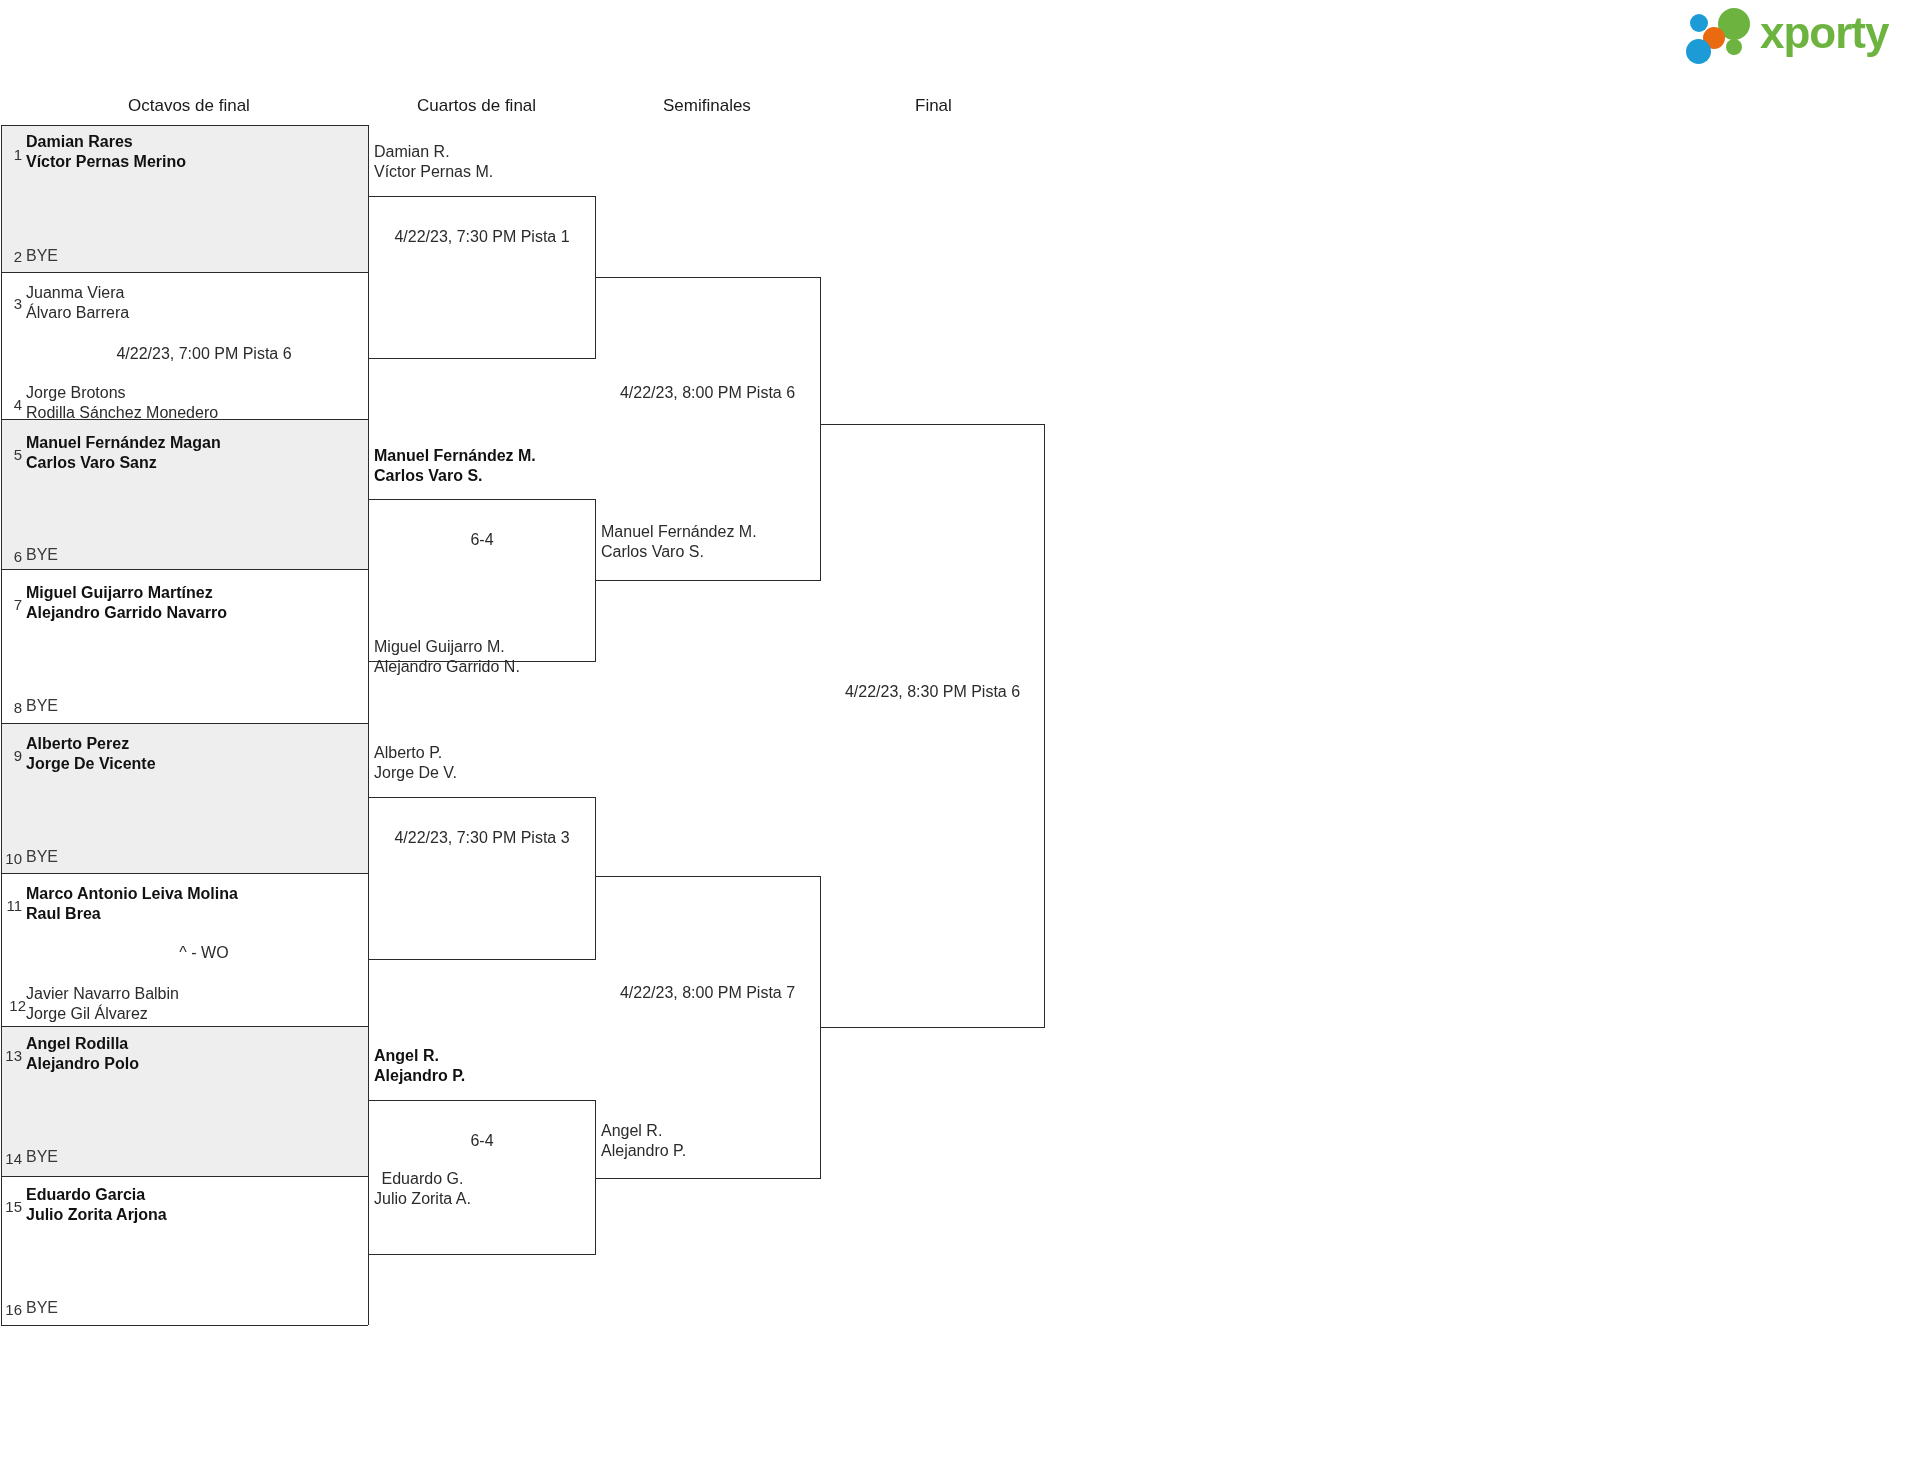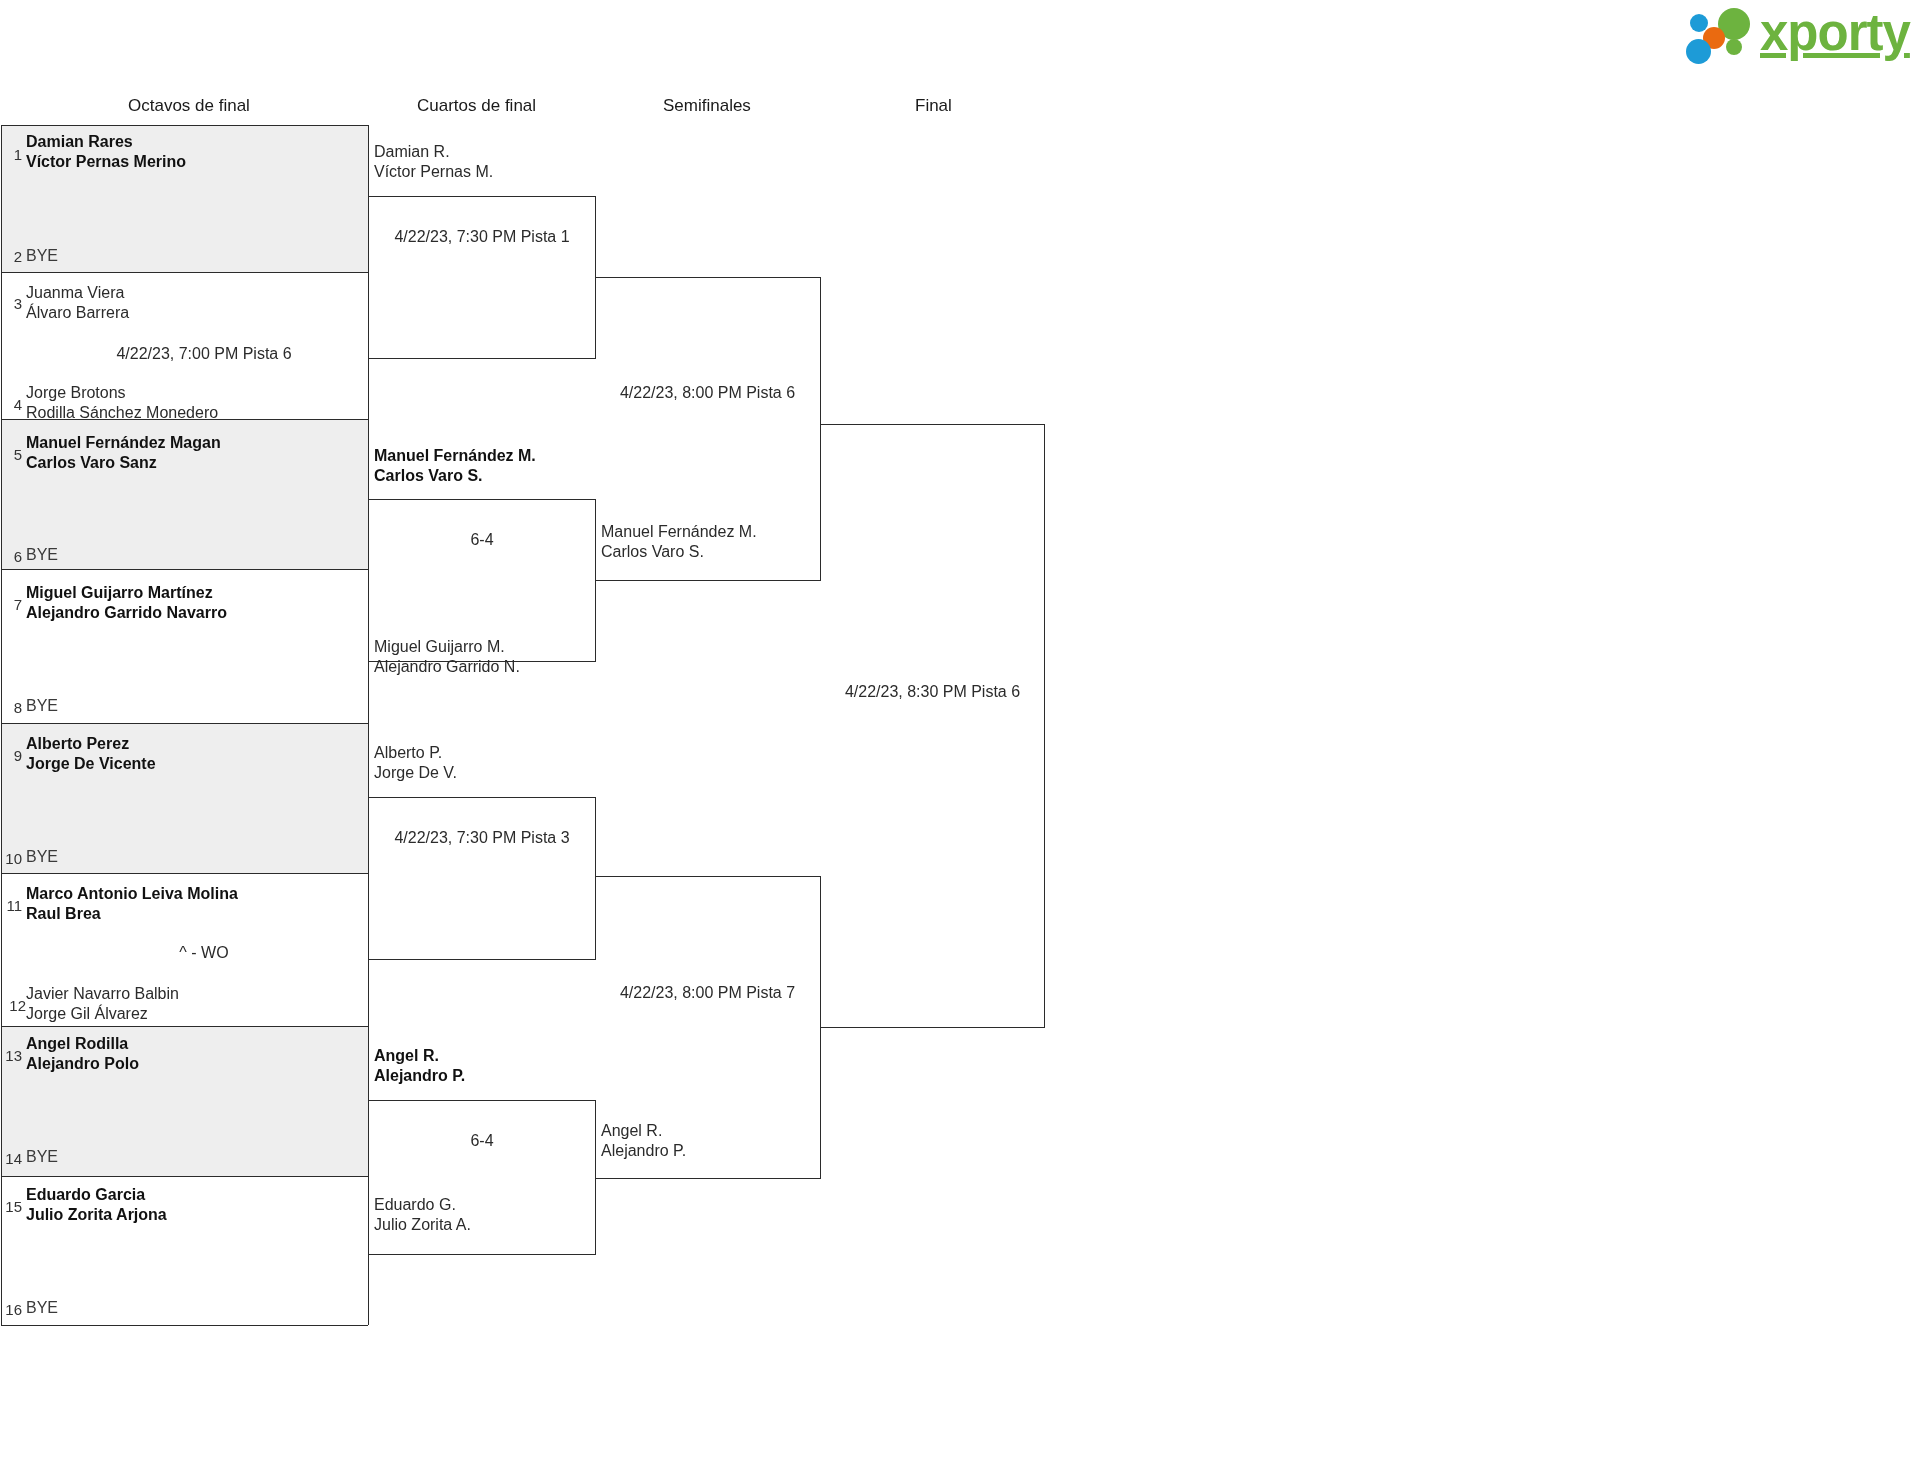--- a/index.html
+++ b/index.html
@@ -47,26 +47,25 @@
     position: absolute;
     right: 14px;
     top: 6px;
     width: 222px;
     height: 58px;
   }
   .logo-word {
     position: absolute;
     left: 76px;
     top: -2px;
-    font-size: 51px;
+    font-size: 44px;
     font-weight: 700;
     letter-spacing: -1px;
     color: #6db33f;
     line-height: 58px;
-    text-decoration: underline;
   }
   .dot {
     position: absolute;
     border-radius: 50%;
   }
   .dot-blue-sm  { left: 6px;  top: 8px;  width: 18px; height: 18px; background: #1d9bd7; }
   .dot-green-lg { left: 34px; top: 2px;  width: 32px; height: 32px; background: #6db33f; }
   .dot-orange   { left: 19px; top: 21px; width: 22px; height: 22px; background: #ea6a10; }
   .dot-green-sm { left: 42px; top: 33px; width: 16px; height: 16px; background: #6db33f; }
   .dot-blue-lg  { left: 2px;  top: 33px; width: 25px; height: 25px; background: #1d9bd7; }
@@ -285,21 +284,21 @@
   <div class="meta" style="left:372px; top:829px; width:220px;">4/22/23, 7:30 PM Pista 3</div>
 
   <div class="team win" style="left:374px; top:1046px;">
     <div>Angel R.</div>
     <div>Alejandro P.</div>
   </div>
   <div class="hline" style="left:368px; top:1100px; width:227px;"></div>
   <div class="hline" style="left:368px; top:1254px; width:227px;"></div>
   <div class="vline" style="left:595px; top:1100px; height:155px;"></div>
   <div class="meta" style="left:372px; top:1132px; width:220px;">6-4</div>
-  <div class="team" style="left:374px; top:1195px;">
+  <div class="team" style="left:374px; top:1169px;text-align:center;">
     <div>Eduardo G.</div>
     <div>Julio Zorita A.</div>
   </div>
 
   <div class="hline" style="left:595px; top:277px; width:225px;"></div>
   <div class="hline" style="left:595px; top:580px; width:225px;"></div>
   <div class="vline" style="left:820px; top:277px; height:304px;"></div>
   <div class="meta" style="left:600px; top:384px; width:215px;">4/22/23, 8:00 PM Pista 6</div>
   <div class="team" style="left:601px; top:522px;">
     <div>Manuel Fernández M.</div>

